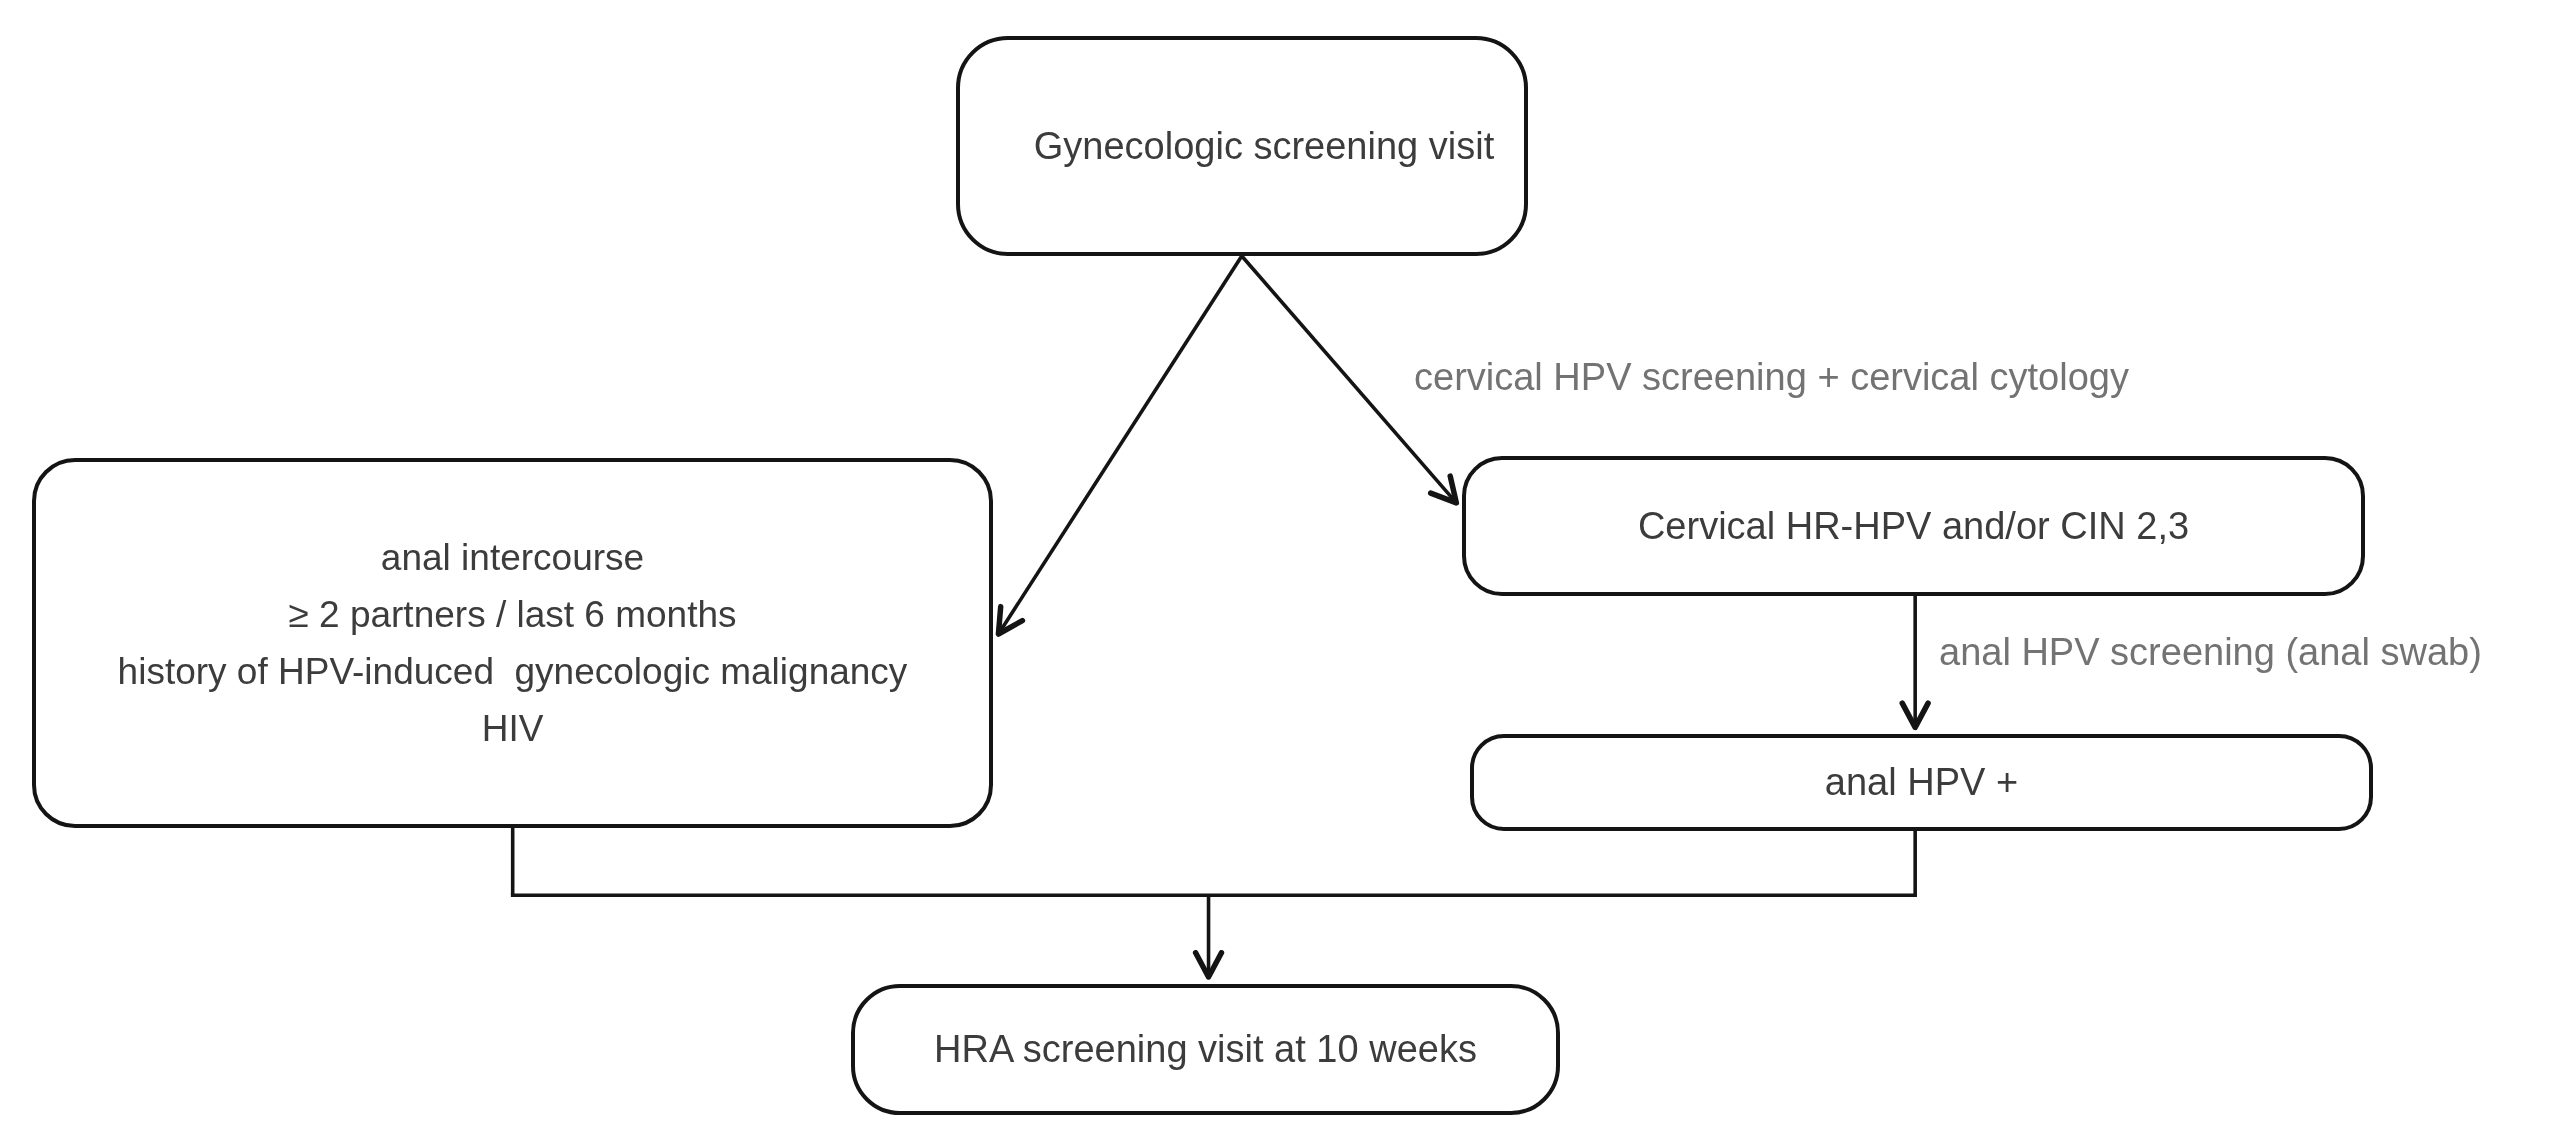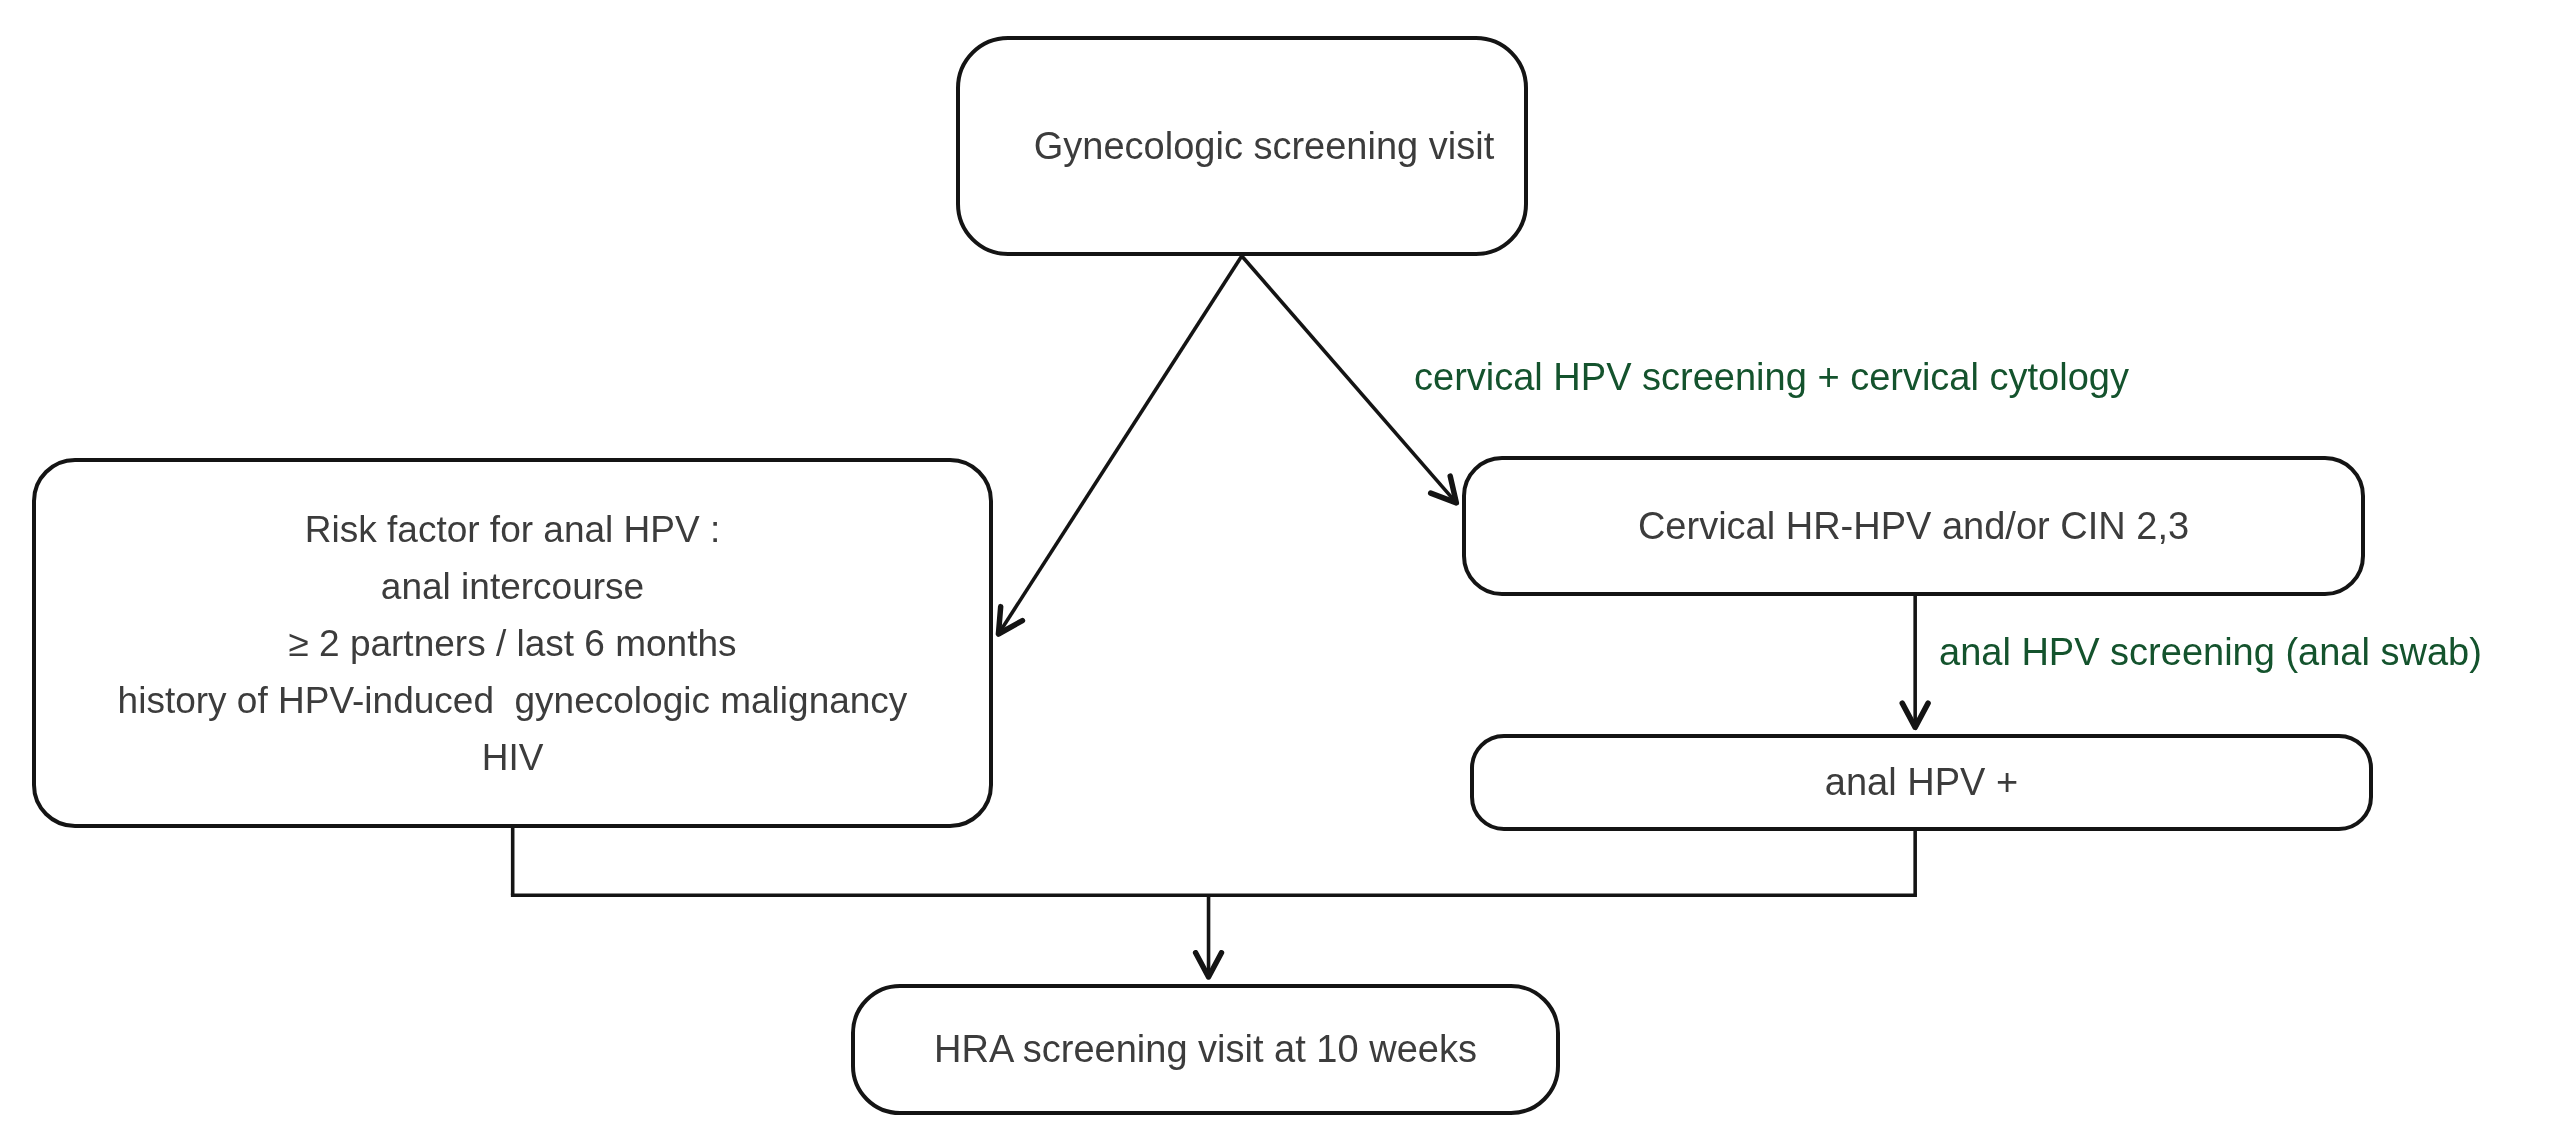--- a/index.html
+++ b/index.html
@@ -62,21 +62,21 @@
   }
   .node-hra {
     left: 851px; top: 984px;
     width: 709px; height: 131px;
     border-radius: 49px;
   }
   .edge-label {
     position: absolute;
     font-size: 38px;
     white-space: nowrap;
-    color: #14532d;
+    color: #737373;
   }
   .label-cervical-screening {
     left: 1414px; top: 356px;
   }
   .label-anal-screening {
     left: 1939px; top: 631px;
   }
 </style>
 </head>
 <body>
@@ -100,21 +100,20 @@
     <line x1="2133" y1="924" x2="2133" y2="997" stroke="#141414" stroke-width="4"></line>
     <line x1="569" y1="997" x2="2135" y2="997" stroke="#141414" stroke-width="4"></line>
     <line x1="1346" y1="997" x2="1346" y2="1088" stroke="#141414" stroke-width="4" marker-end="url(#arrow)"></line>
   </svg>
 
   <div class="node node-gyn">
     <span>Gynecologic screening visit</span>
   </div>
 
   <div class="node node-risk">
-    <span>Risk factor for anal HPV :</span>
     <span>anal intercourse</span>
     <span>≥ 2 partners / last 6 months</span>
     <span>history of HPV-induced  gynecologic malignancy</span>
     <span>HIV</span>
   </div>
 
   <div class="node node-cervical">
     <span>Cervical HR-HPV and/or CIN 2,3</span>
   </div>
 

